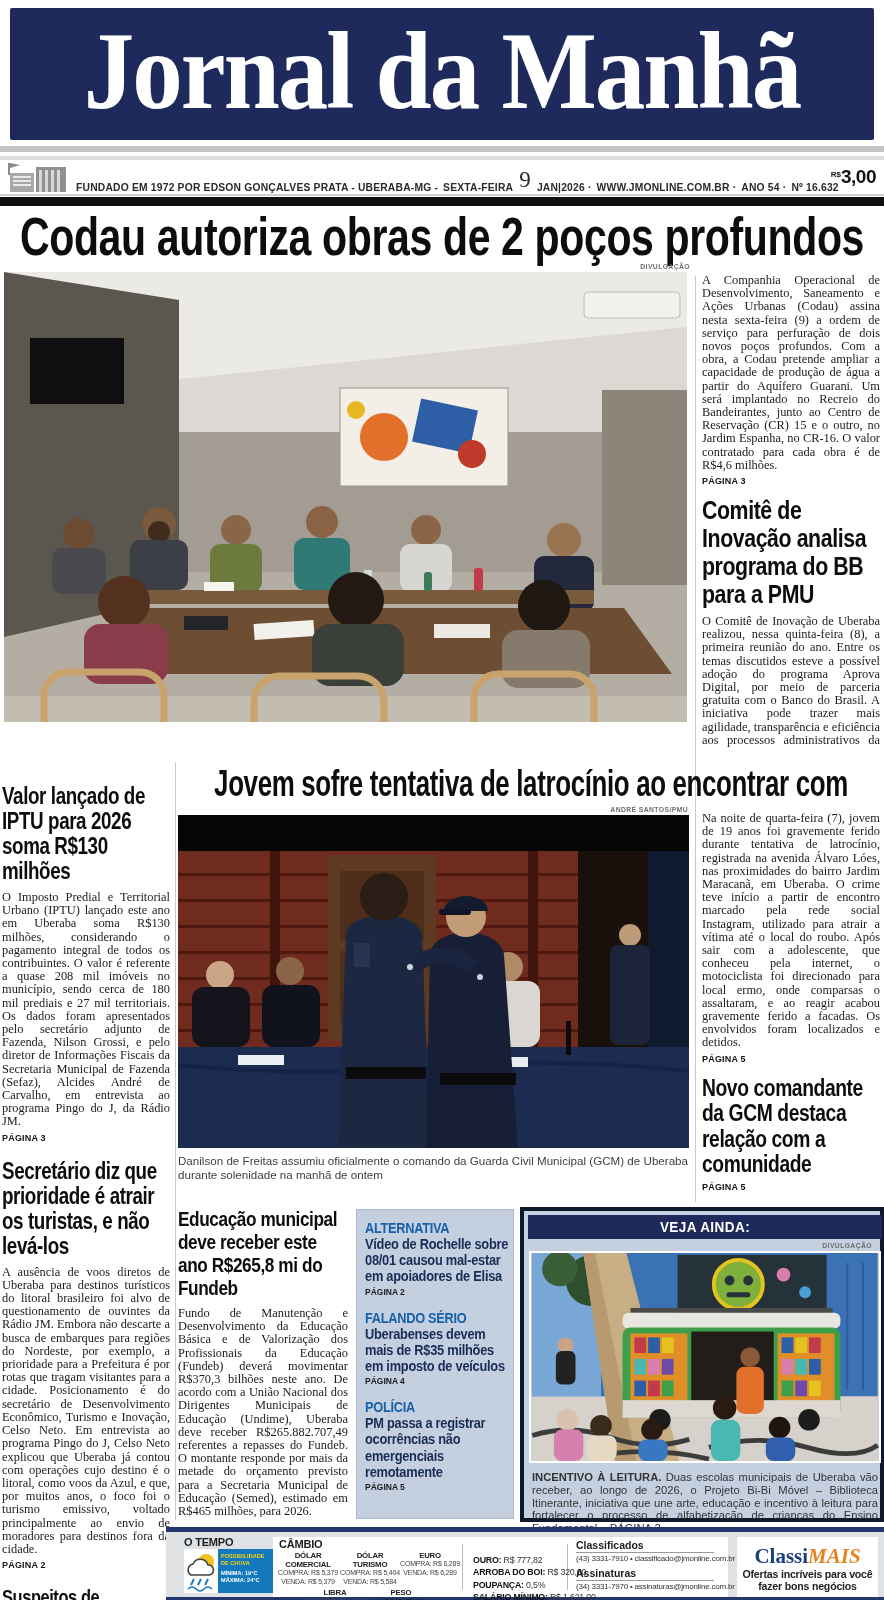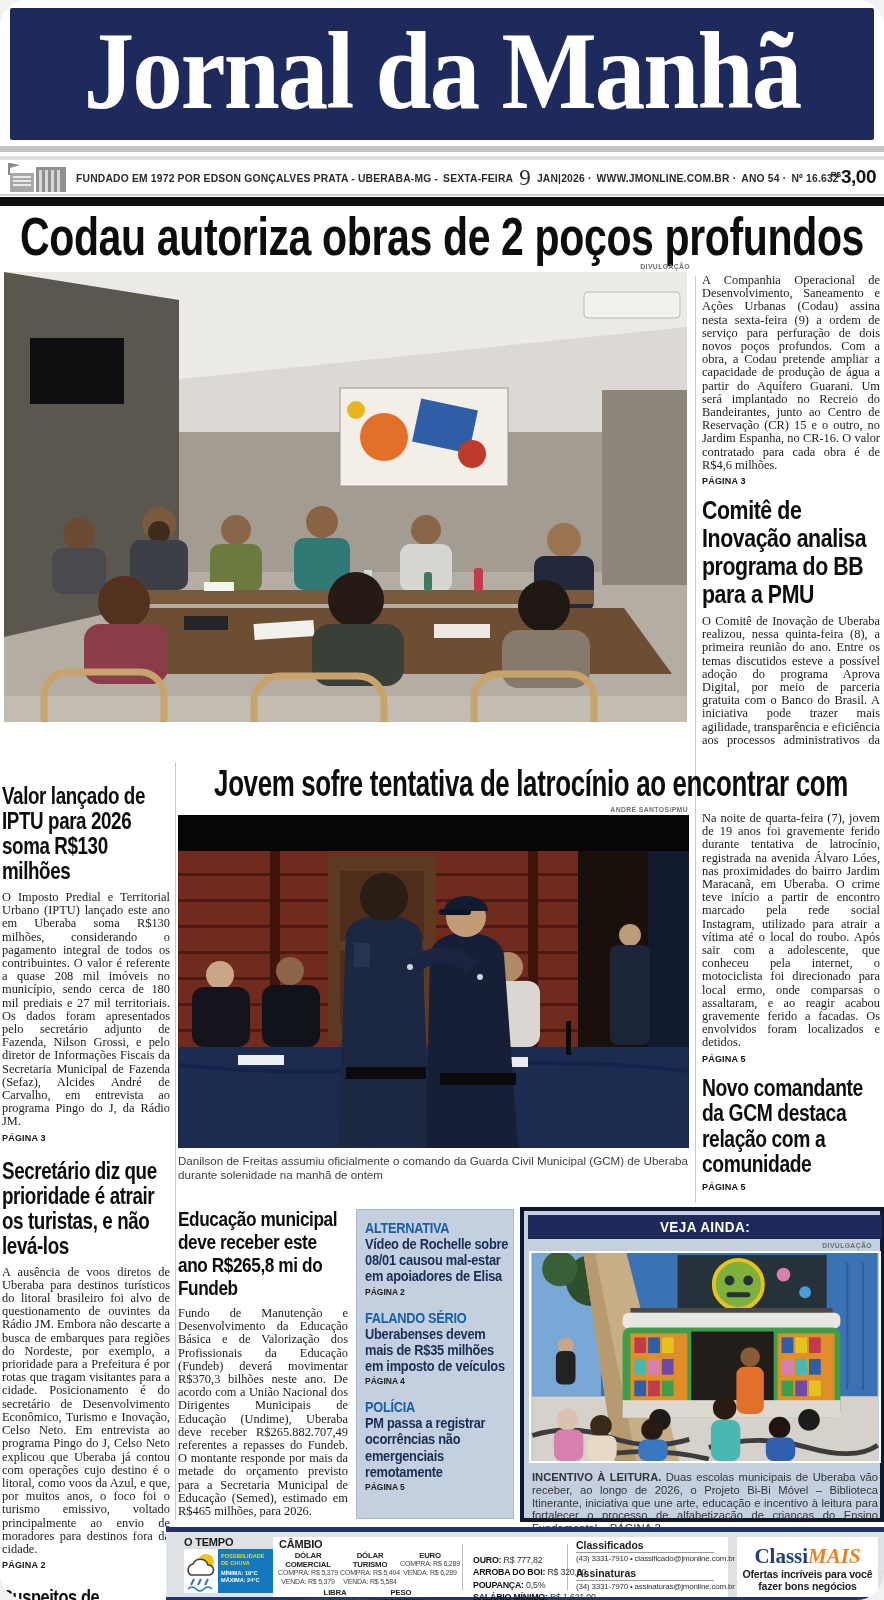--- a/index.html
+++ b/index.html
@@ -1,35 +1,35 @@
 <!DOCTYPE html>
 <html><head>
 <meta charset="utf-8">
 <style>
   * { margin:0; padding:0; box-sizing:border-box; }
   html,body { background:#f2f2f2; }
   body { font-family:"Liberation Sans", sans-serif; }
-  .page { position:relative; width:884px; height:1600px; background:#fff; overflow:hidden; margin:0 auto;border-radius:27px; }
+  .page { position:relative; width:884px; height:1600px; background:#fff; overflow:hidden; margin:0 auto; }
   .abs { position:absolute; }
   .cond { transform-origin:0 0; display:block; }
   .cond-c { transform-origin:center top; display:block; text-align:center; }
   .headline { font-weight:bold; color:#0d0d0d; letter-spacing:-.5px; }
   .body-text { font-family:"Liberation Serif", serif; font-size:12.4px; line-height:13.2px; text-align:justify; color:#1b1b1b; }
   .page-tag { font-size:9px; font-weight:bold; color:#141414; letter-spacing:.2px; margin-top:4px; }
   .caption { font-size:11.6px; color:#3e3e3e; line-height:1.2; text-align:justify; }
   .credit { font-size:6.8px; font-weight:bold; color:#6d6d6d; letter-spacing:.4px; text-align:right; }
   .colrule { position:absolute; width:1px; background:#c9c9c9; }
 
   
   .masthead { position:absolute; left:10px; top:8px; width:864px; height:132px; background:#1e2a5b; border-radius:2px; }
   .masthead-title { width:100%; text-align:center; font-family:"Liberation Serif", serif; font-weight:bold; color:#fff; font-size:101px; line-height:126px; letter-spacing:-2px; transform:scaleY(1.1); transform-origin:center center; }
   .stripe { position:absolute; left:0; width:884px; }
 
   
-  .infobar { position:absolute; left:76px; top:163px; width:724px; height:30px; display:flex; align-items:center; gap:5px; font-size:10.3px; font-weight:bold; color:#2a2a2a; letter-spacing:.2px; white-space:nowrap; }
+  .infobar { position:absolute; left:76px; top:163px; width:724px; height:30px; display:flex; align-items:flex-end; gap:5px; font-size:10.3px; font-weight:bold; color:#2a2a2a; letter-spacing:.2px; white-space:nowrap; }
   .infobar .day { font-family:"Liberation Serif", serif; font-weight:normal; font-size:23px; margin:0 1px; }
   .pricebox { position:absolute; right:8px; top:166px; display:flex; align-items:flex-start; }
   .price-cur { font-size:8px; font-weight:bold; color:#111; margin-top:4px; }
   .price-val { font-size:19px; font-weight:bold; color:#111; letter-spacing:-.5px; }
 
   
   .briefbox { position:absolute; left:356px; top:1209px; width:158px; height:310px; background:#c4d0e0; border:1px solid #a9b8cc; padding:10px 8px; overflow:hidden; }
   .brief-head { font-size:14.5px; font-weight:bold; color:#1560a8; letter-spacing:-.3px; }
   .brief-text { font-size:14.6px; font-weight:bold; color:#182c56; line-height:16.2px; letter-spacing:-.3px; }
   .brief-page { font-size:8.5px; font-weight:bold; color:#1b1b1b; margin-top:2px; }

